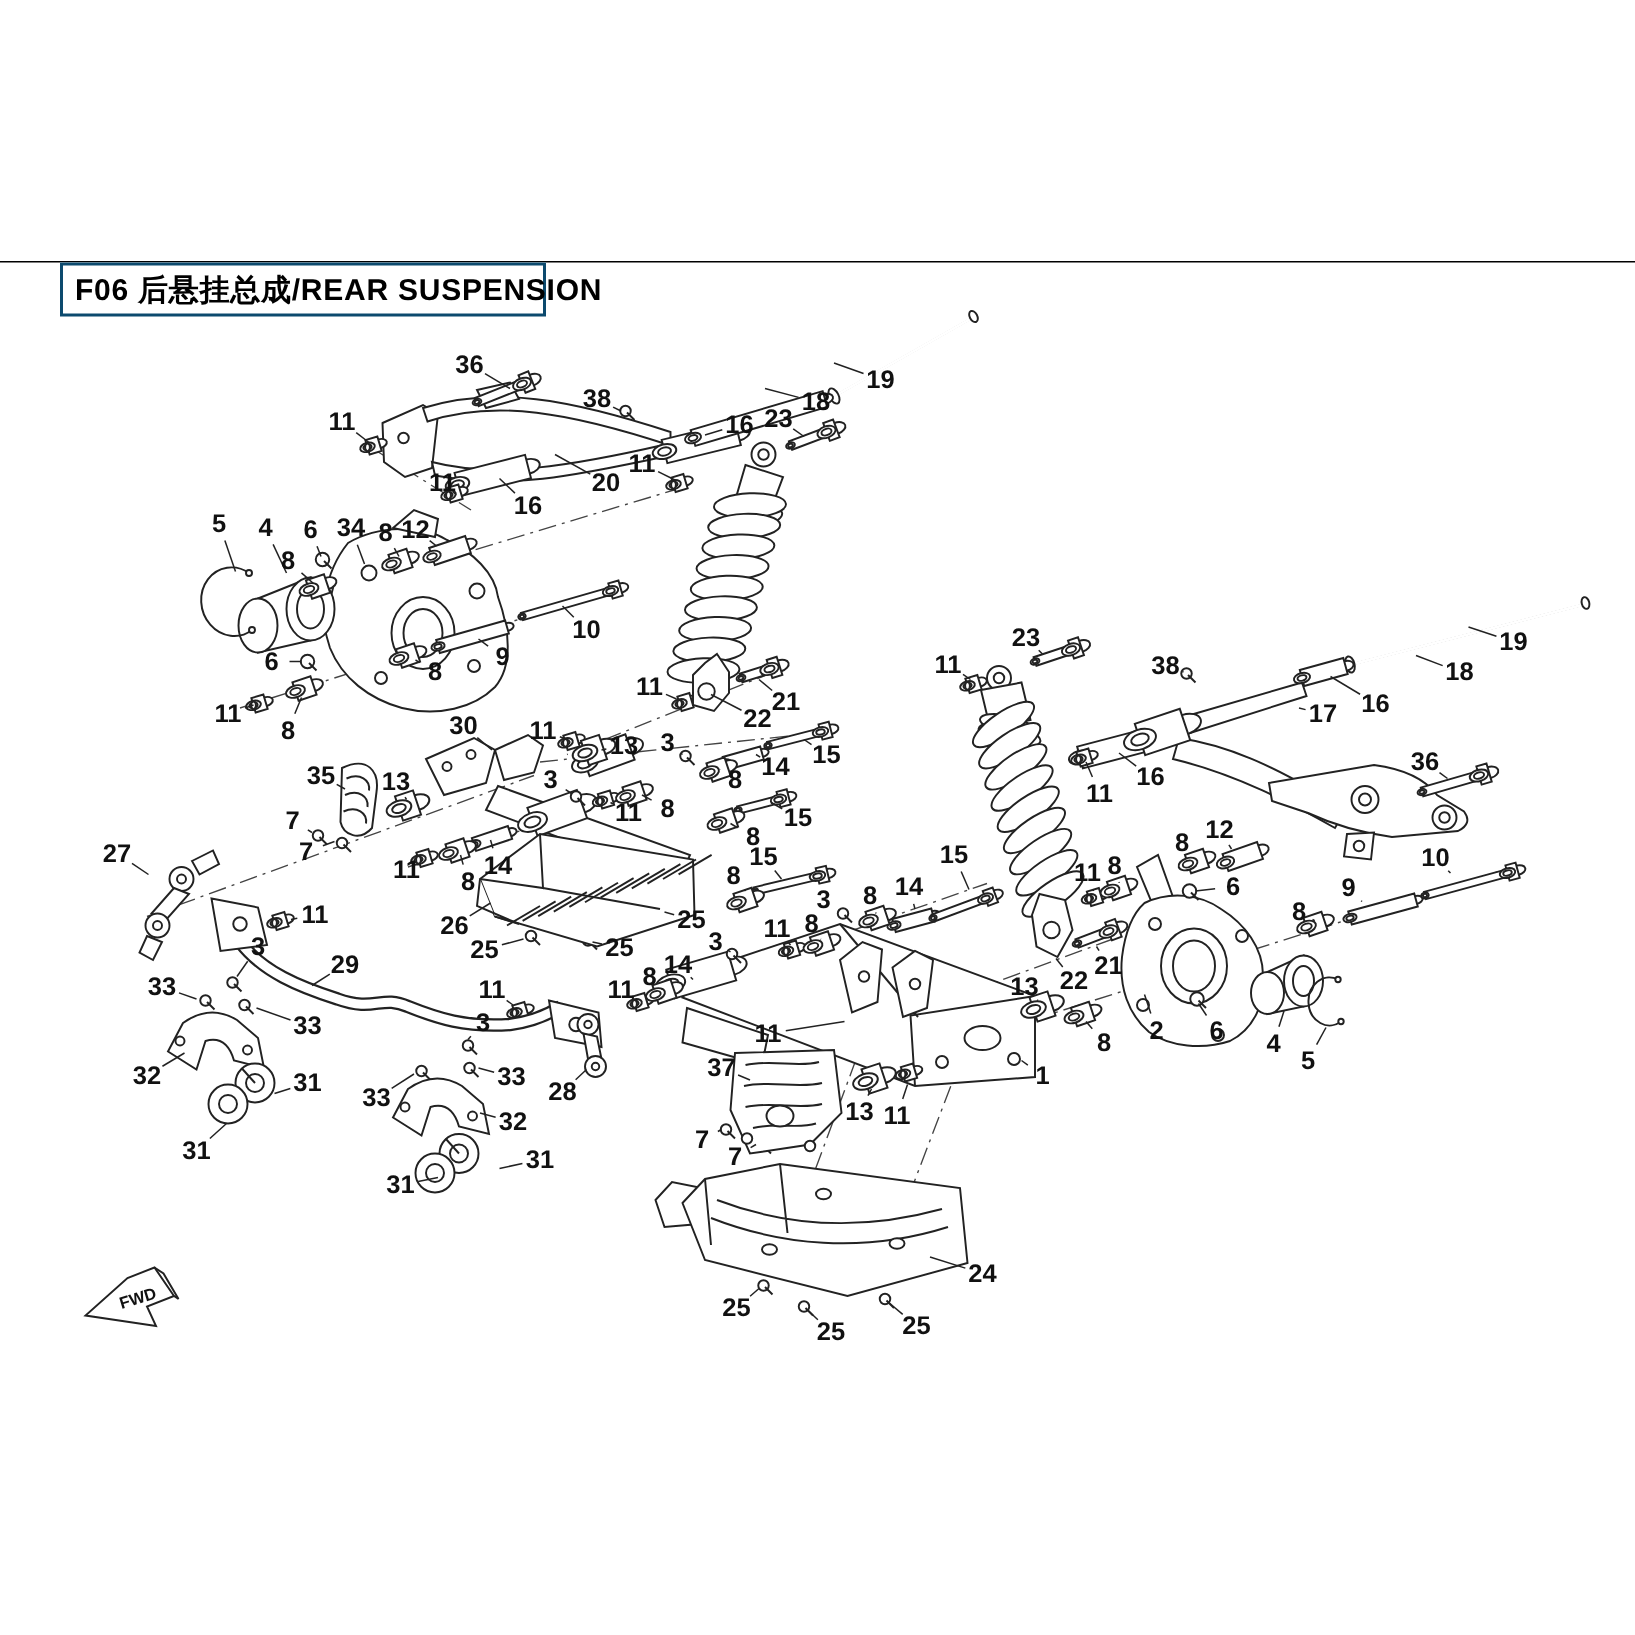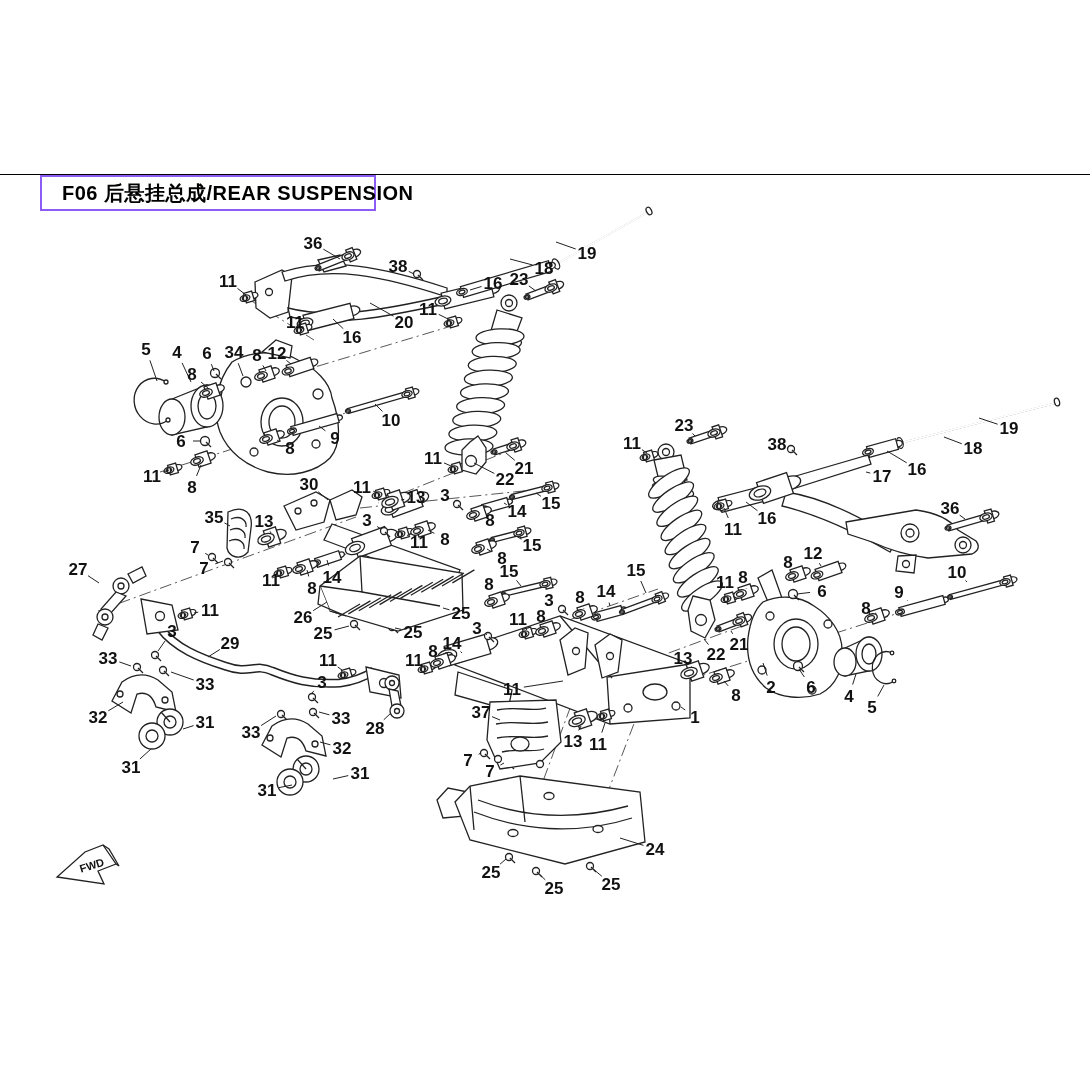--- a/index.html
+++ b/index.html
@@ -1,20 +1,20 @@
 <!DOCTYPE html>
 <html><head>
 <meta charset="utf-8">
 <style>
   html,body{margin:0;padding:0;background:#fff;}
   .page{position:relative;width:1090px;height:1090px;background:#fff;overflow:hidden;
         font-family:"Liberation Sans", sans-serif;}
   .toprule{position:absolute;left:0;top:174px;width:1090px;height:1px;background:#000;}
-  .titlebox{position:absolute;left:40px;top:175px;width:312px;height:32px;border:2px solid #8b5cf6;
-            display:flex;align-items:center;padding-left:20px;background:#fff;}
+  .titlebox{position:absolute;left:40px;top:175px;width:312px;height:32px;border:2px solid #0c4a6e;
+            display:flex;align-items:center;padding-left:8px;background:#fff;}
   .titlebox span{font-size:20px;font-weight:bold;color:#000;letter-spacing:.5px;white-space:nowrap;}
   svg text.callout{font-family:"Liberation Sans",sans-serif;font-size:17px;font-weight:bold;fill:#111;}
   svg .lead{stroke:#222;stroke-width:1;}
   svg .ln{stroke:#222;stroke-width:1.3;fill:none;}
   svg .fw{stroke:#222;stroke-width:1.3;fill:#fff;}
   svg .axis{stroke:#444;stroke-width:.9;stroke-dasharray:12 4 2 4;fill:none;}
   svg text.fwd{font-family:"Liberation Sans",sans-serif;font-size:11px;font-weight:bold;fill:#111;}
 </style>
 </head>
 <body>

